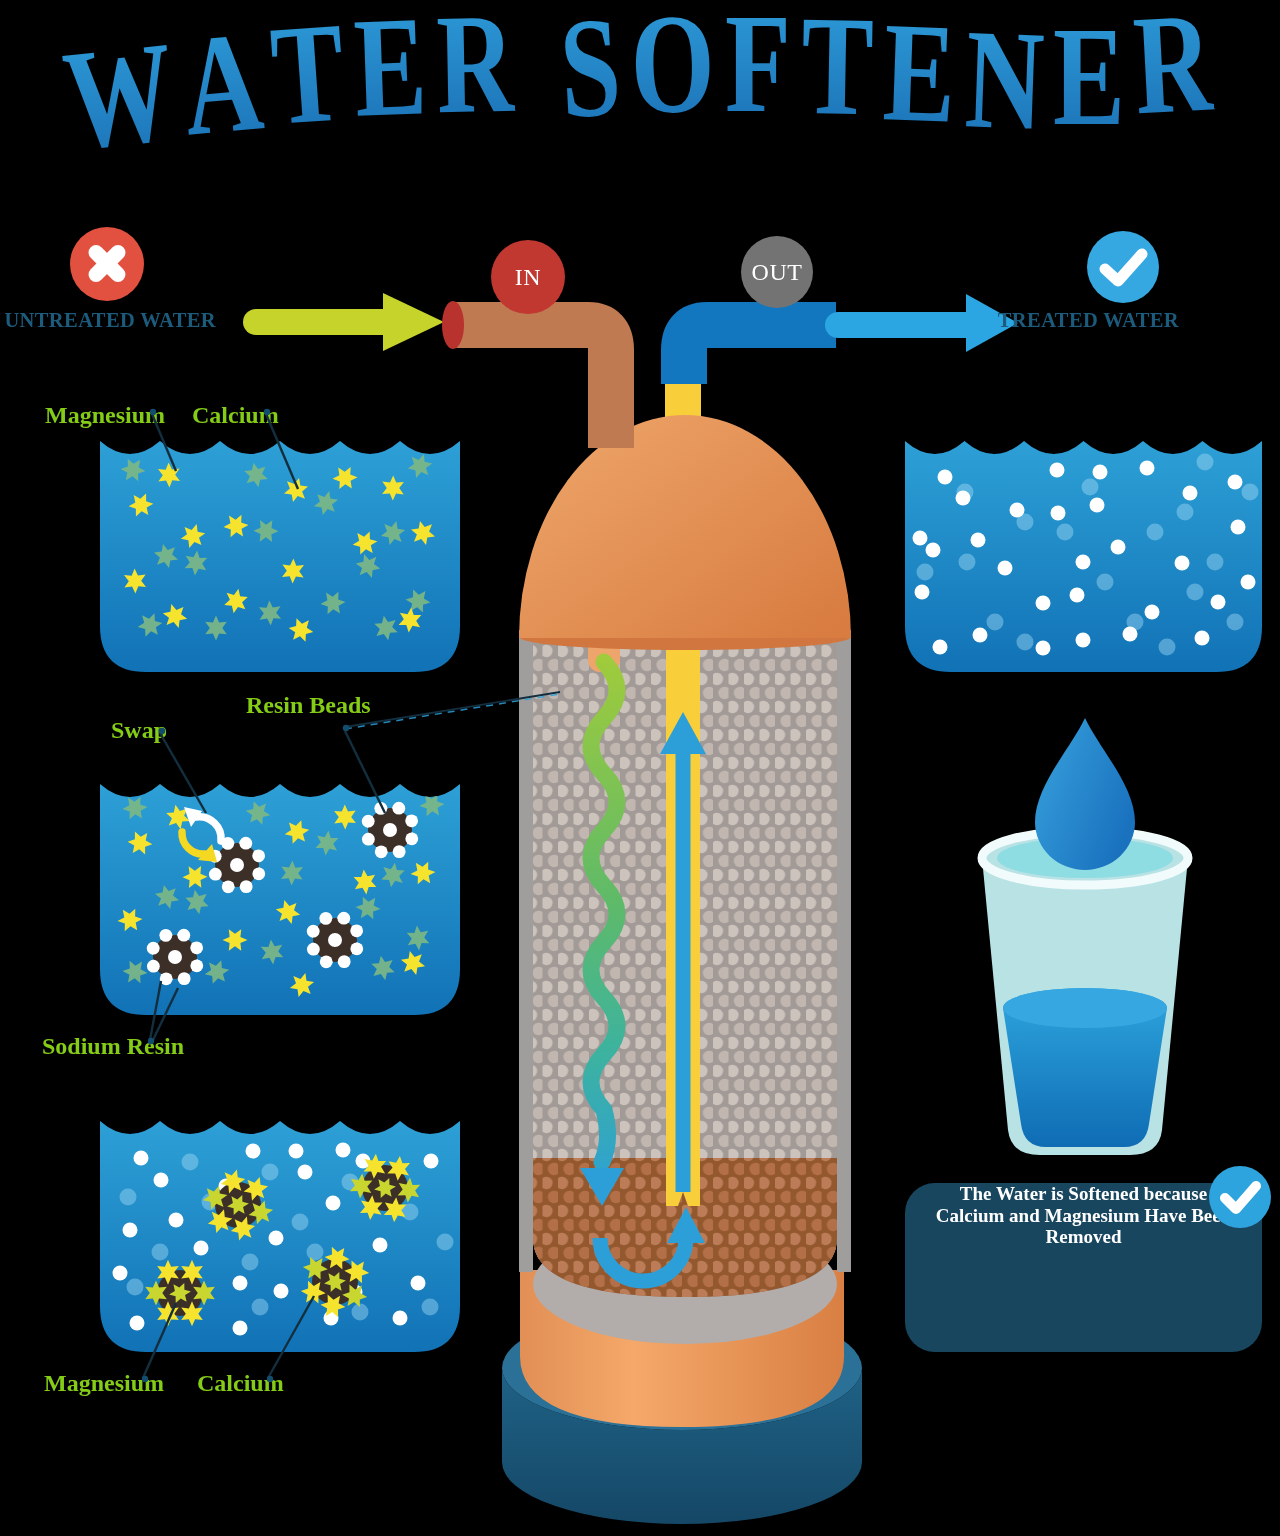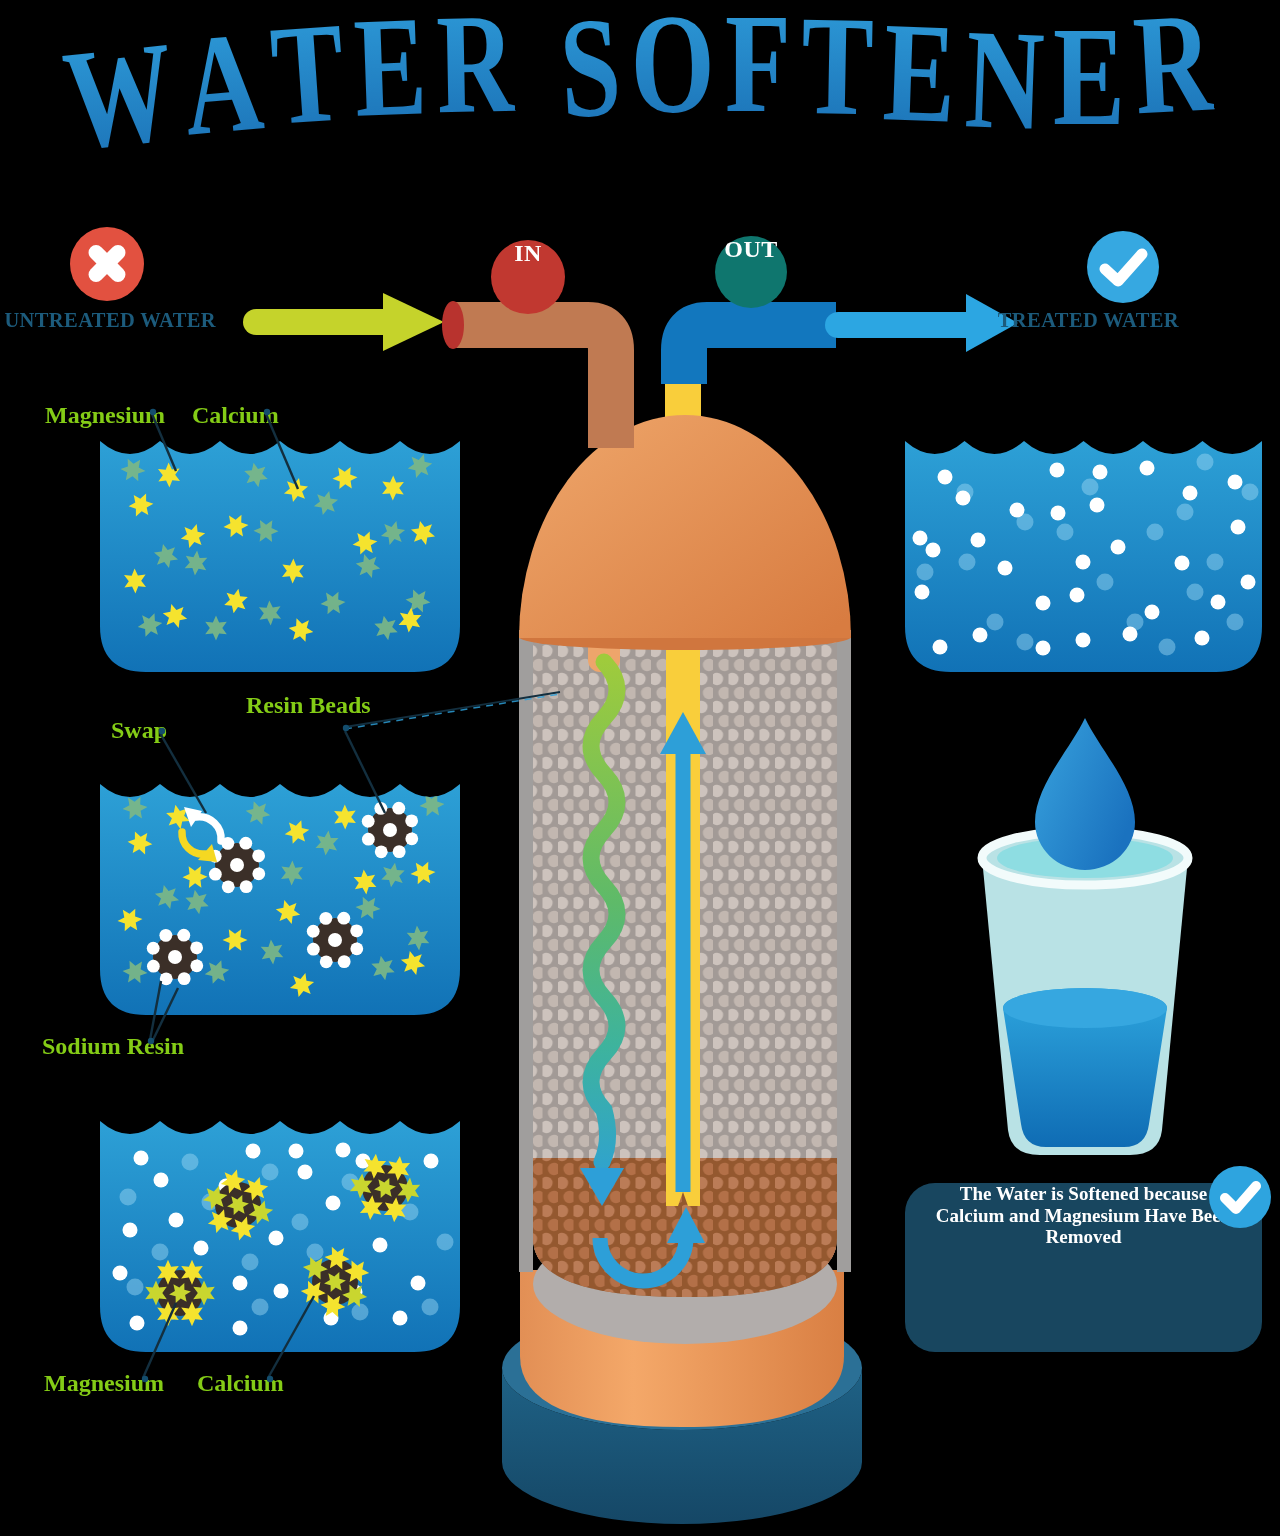--- a/index.html
+++ b/index.html
@@ -3,22 +3,22 @@
 <meta charset="utf-8">
 <style>
   html,body{margin:0;padding:0;background:#000;}
   .canvas{position:relative;width:1280px;height:1536px;background:#000;overflow:hidden;
           font-family:"Liberation Serif","DejaVu Serif",serif;}
   svg.layer{position:absolute;left:0;top:0;pointer-events:none;}
   .title-wrap{position:absolute;left:0;top:4px;width:100%;text-align:center;white-space:nowrap;}
   .title-wrap span{display:inline-block;font-weight:bold;font-size:108px;margin:0 5px;
           background:linear-gradient(#2f9edb,#1a6fb4);-webkit-background-clip:text;background-clip:text;
           color:transparent;transform-origin:50% 60%;}
-  .badge{position:absolute;border-radius:50%;display:flex;align-items:flex-start;justify-content:center;
-         color:#fff;font-weight:bold;font-size:24px;letter-spacing:.5px;}
+  .badge{position:absolute;border-radius:50%;display:flex;align-items:center;justify-content:center;
+         color:#fff;font-weight:normal;font-size:24px;letter-spacing:.5px;}
   .xbar{position:absolute;width:46px;height:15px;border-radius:8px;background:#fff;left:14px;top:29px;}
   .xbar.a{transform:rotate(45deg);} .xbar.b{transform:rotate(-45deg);}
   .cap-label{position:absolute;text-align:right;font-weight:bold;color:#1c5b7c;
              font-size:20.5px;letter-spacing:.4px;}
   .flabel{position:absolute;font-weight:bold;color:#84cc16;font-size:24px;white-space:nowrap;}
   .panel{position:absolute;left:905px;top:1183px;width:357px;height:169px;border-radius:30px;
          background:#18465f;}
   .panel p{width:302px;margin:0 auto;text-align:center;color:#fff;
            font-weight:bold;font-size:19px;line-height:21.5px;}
   .panel-check{position:absolute;left:304px;top:-17px;width:62px;height:62px;border-radius:50%;
@@ -417,21 +417,21 @@
   </svg>
 
   <div class="badge" style="left:70px;top:227px;width:74px;height:74px;background:#e25140">
       <span class="xbar a"></span>
       <span class="xbar b"></span>
     </div>
   <div class="cap-label" style="left:0px;top:309px;width:216px">UNTREATED WATER</div>
   <div class="badge" style="left:491px;top:240px;width:74px;height:74px;background:#c13830">
       <span>IN</span>
     </div>
-  <div class="badge" style="left:715px;top:236px;width:72px;height:72px;background:#0f766e">
+  <div class="badge" style="left:741px;top:236px;width:72px;height:72px;background:#737373">
       <span>OUT</span>
     </div>
   <div class="badge" style="left:1087px;top:231px;width:72px;height:72px;background:#36a8e1">
     <svg width="72" height="72" viewBox="0 0 72 72">
         <polyline points="18,38 31,50 55,23" fill="none" stroke="#fff" stroke-width="11" stroke-linecap="round" stroke-linejoin="round"></polyline>
       </svg>
   </div>
   <div class="cap-label" style="left:963px;top:309px;width:216px">TREATED WATER</div>
 
   <div class="flabel" style="left:45px;top:402px">Magnesium</div>

